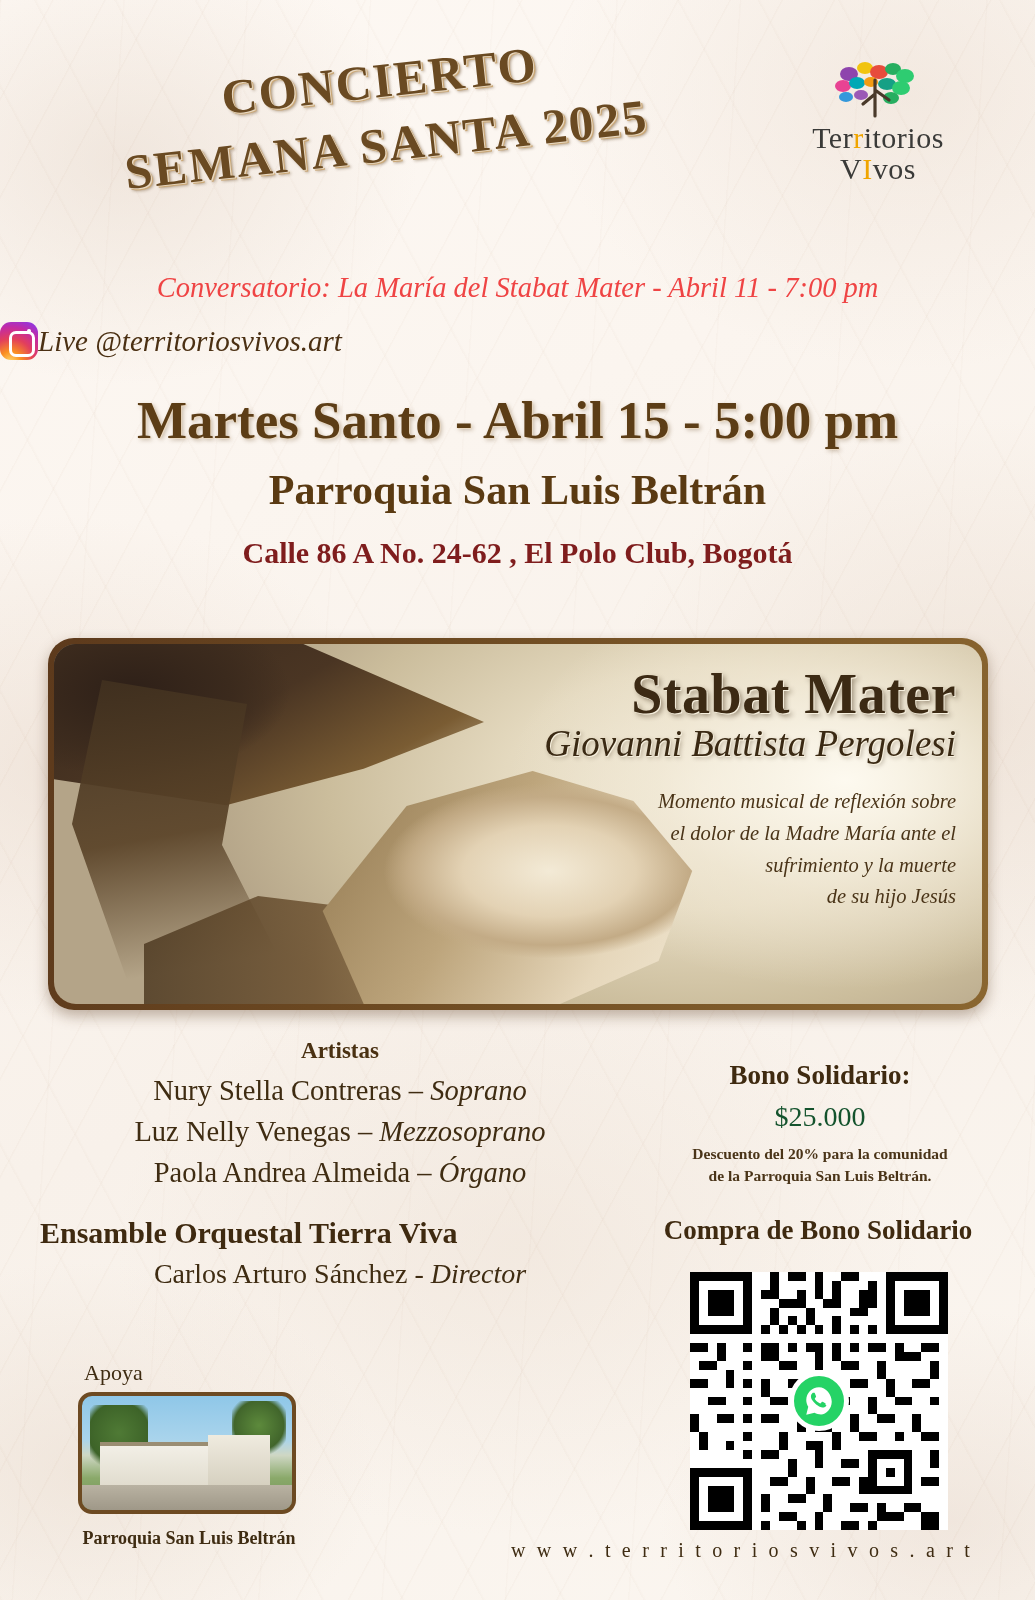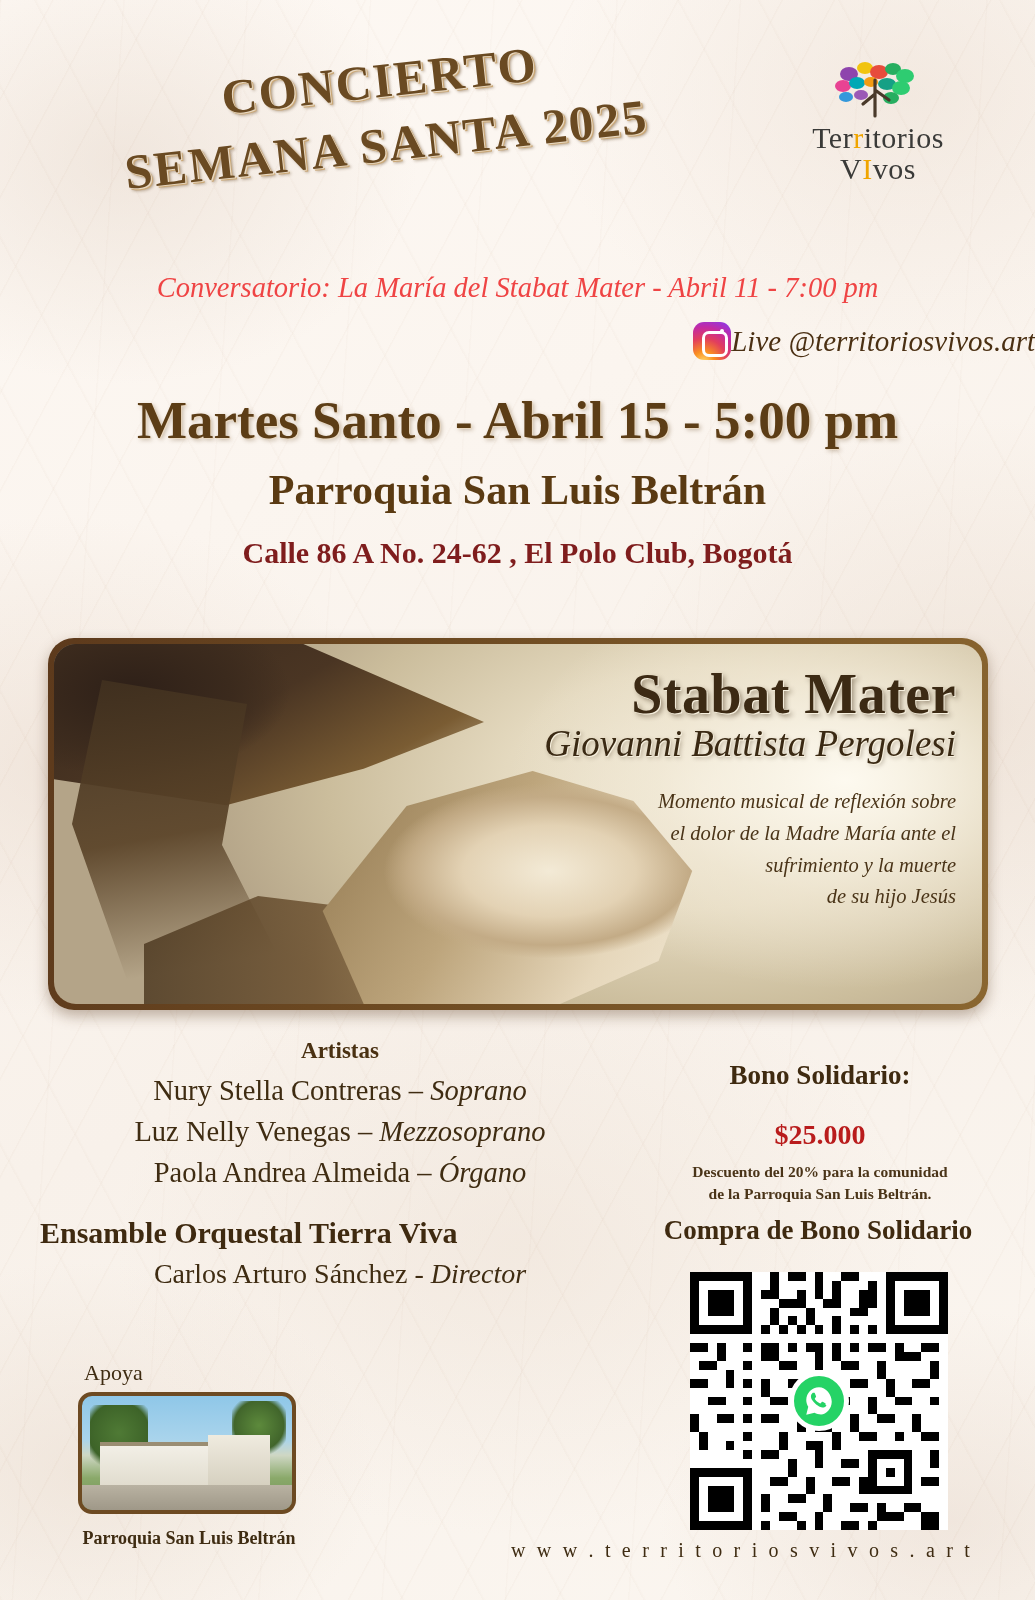--- a/index.html
+++ b/index.html
@@ -63,21 +63,21 @@
   .logo-txt1 .dot, .logo-txt2 .dot { color: #f0a500; }
 
   
   .conv {
     position: absolute; left: 0; top: 272px; width: 1035px; text-align: center;
     font-size: 28.5px; color: #ef4444; font-style: italic;
     font-family: "Liberation Serif", serif;
   }
   .live-row {
     position: absolute; left: 0; top: 322px; width: 1035px;
-    display: flex; align-items: center; justify-content: flex-end; 
+    display: flex; align-items: center; justify-content: flex-start; 
   }
   .ig-icon {
     width: 38px; height: 38px; border-radius: 11px;
     background: radial-gradient(circle at 28% 105%, #ffd869 0%, #fa8f21 22%, #e23f5c 48%, #c32aa3 72%, #7d3cf8 100%);
     position: relative; display: inline-block;
   }
   .ig-icon::before {
     content: ""; position: absolute; left: 9px; top: 9px; width: 20px; height: 20px;
     border: 3px solid #fff; border-radius: 7px;
   }
@@ -175,21 +175,21 @@
   }
   .director {
     position: absolute; left: 40px; top: 1258px; width: 600px; text-align: center;
     font-size: 28px; color: #3f2c12;
   }
   .director em { font-style: italic; }
 
   
   .bono { position: absolute; left: 640px; top: 1060px; width: 360px; text-align: center; }
   .bono .label { font-size: 27px; font-weight: bold; color: #3f2a10; }
-  .bono .price { font-size: 28px; font-weight: bold; color: #b91c1c; margin-top: 28px; }
+  .bono .price { font-size: 28px; font-weight: normal; color: #14532d; margin-top: 10px; }
   .bono .disc { font-size: 15.5px; font-weight: bold; color: #4a3418; margin-top: 10px; line-height: 1.45; }
   .buy-title {
     position: absolute; left: 628px; top: 1215px; width: 380px; text-align: center;
     font-size: 27px; font-weight: bold; color: #3f2a10;
   }
 
   
   .qr-wrap { position: absolute; left: 690px; top: 1272px; width: 258px; height: 258px; background: #fff; }
   .qr { width: 100%; height: 100%; display: block; }
   .wa {

